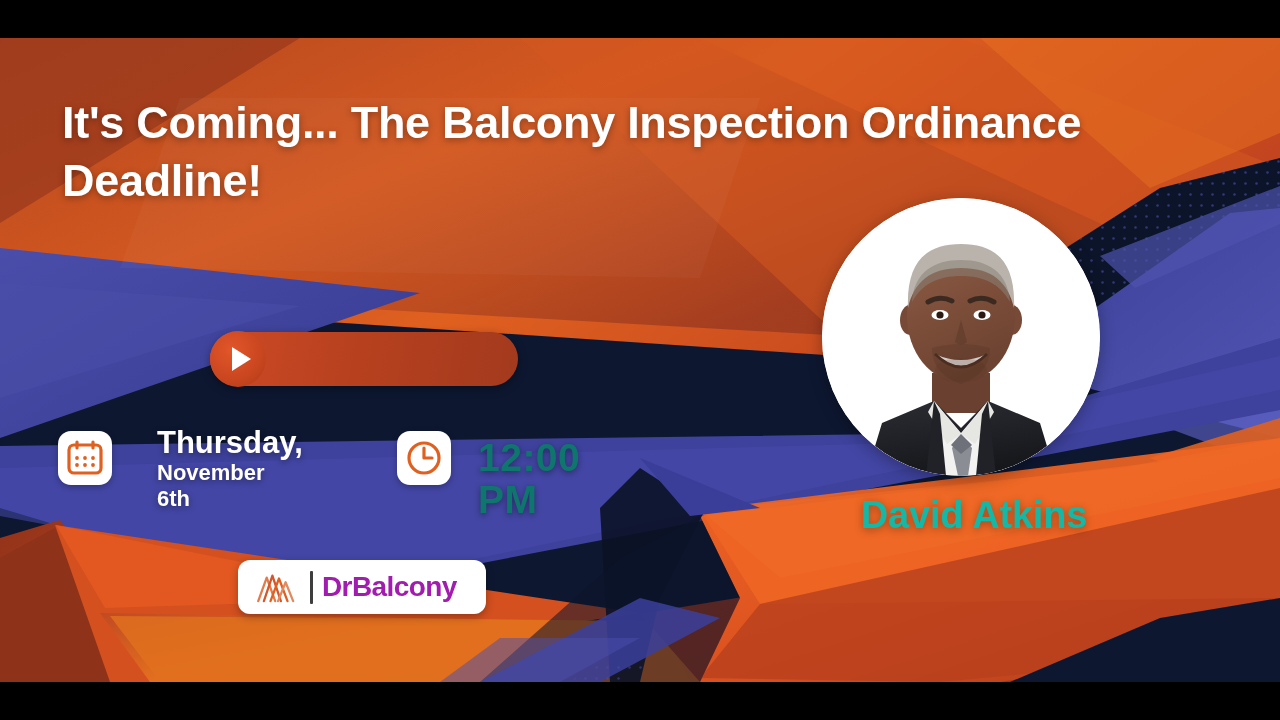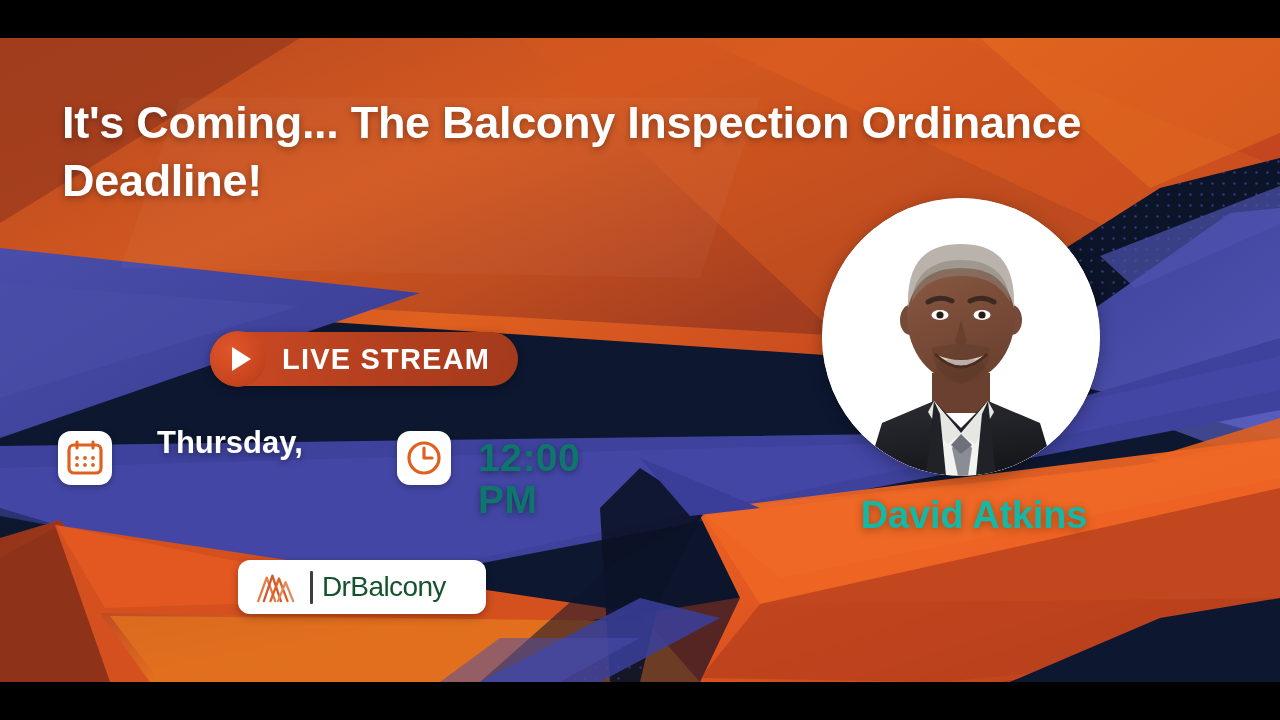--- a/index.html
+++ b/index.html
@@ -177,23 +177,23 @@
   }
   .logo-mark { margin-left: 16px; width: 50px; height: 34px; }
   .logo-div {
     width: 3px;
     height: 33px;
     background: #3e3e3e;
     margin: 0 9px 0 6px;
     border-radius: 1px;
   }
   .logo-word {
-    color: #14532d;
-    font-family: "Liberation Sans", sans-serif;
-    font-weight: normal;
+    color: #a21caf;
+    font-family: "Liberation Sans", sans-serif;
+    font-weight: bold;
     font-size: 28px;
     letter-spacing: -0.6px;
   }
 
   
   .portrait {
     position: absolute;
     left: 822px;
     top: 160px;
     width: 278px;
@@ -323,21 +323,20 @@
   </div>
 
   <div id="content">
 
     <div class="headline">It's Coming... The Balcony Inspection Ordinance Deadline!</div>
 
     <div class="live-badge">
       <div class="live-play">
         <span class="tri"></span>
       </div>
-      <div class="live-label">LIVE STREAM</div>
     </div>
 
     <div class="info-row">
 
       <div class="icon-tile tile-cal">
         <svg width="40" height="40" viewBox="0 0 40 40">
           <rect x="4" y="7" width="32" height="28" rx="5" ry="5" fill="none" stroke="#e0601f" stroke-width="3.2"></rect>
           <path d="M12 4 L12 10 M28 4 L28 10" stroke="#e0601f" stroke-width="3.2" stroke-linecap="round"></path>
           <g fill="#e0601f">
             <circle cx="12" cy="20" r="1.9"></circle>
@@ -345,20 +344,21 @@
               <circle cx="28" cy="20" r="1.9"></circle>
             <circle cx="12" cy="27" r="1.9"></circle>
               <circle cx="20" cy="27" r="1.9"></circle>
               <circle cx="28" cy="27" r="1.9"></circle>
           </g>
         </svg>
       </div>
 
       <div class="date-block">
         <div class="date-day">Thursday,</div>
+        <div class="date-sub">November 6th</div>
       </div>
 
       <div class="icon-tile tile-clock">
         <svg width="40" height="40" viewBox="0 0 40 40">
           <circle cx="20" cy="20" r="15" fill="none" stroke="#e0601f" stroke-width="3.2"></circle>
           <path d="M20 10 L20 20 L28 20" fill="none" stroke="#e0601f" stroke-width="3.2" stroke-linecap="round" stroke-linejoin="round"></path>
         </svg>
       </div>
 
       <div class="time-text">12:00 PM</div>

